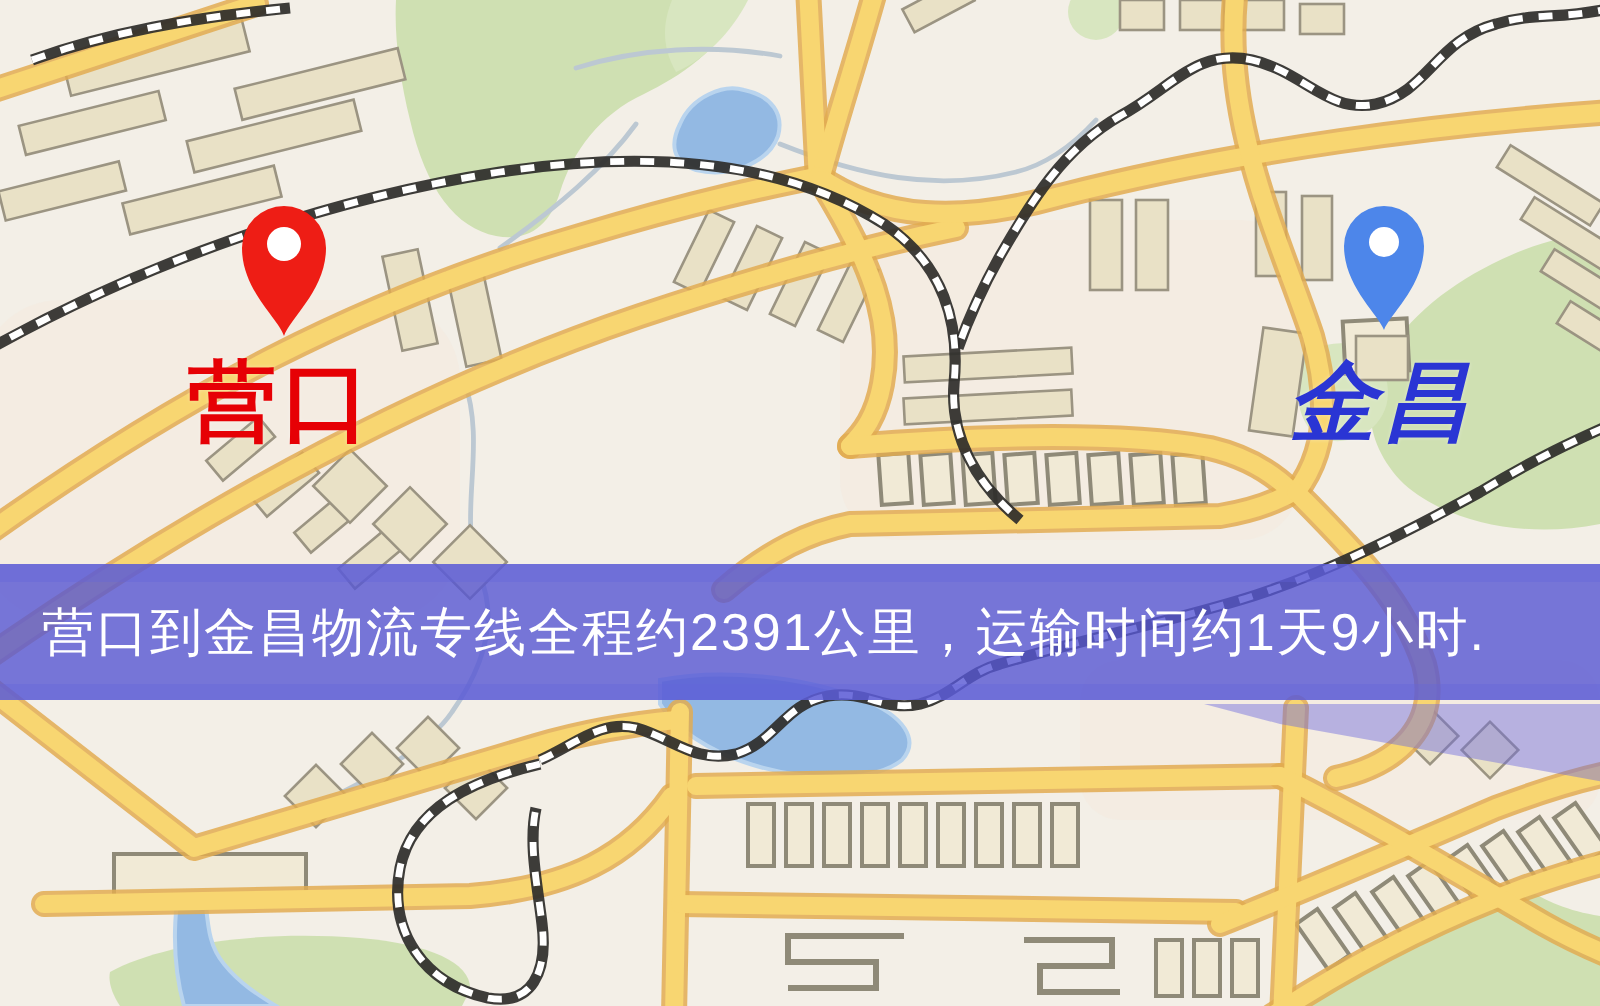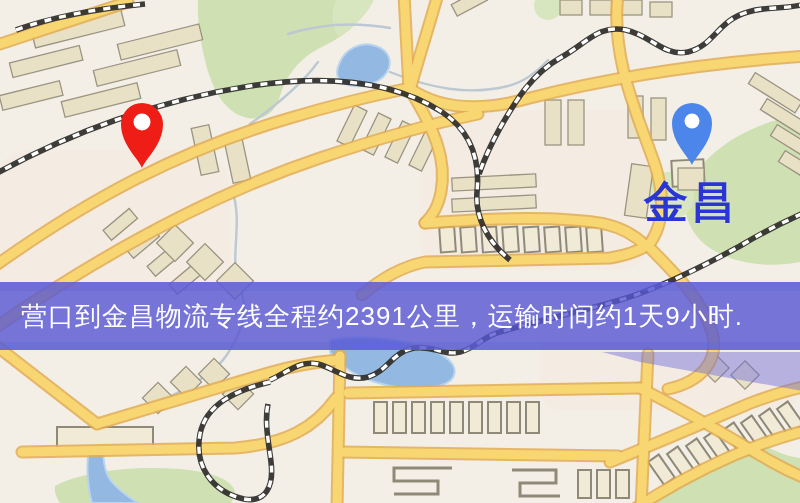--- a/index.html
+++ b/index.html
@@ -25,21 +25,21 @@
   .rb{fill:none;stroke:#2e2c2a;stroke-width:5.6;stroke-dasharray:none;opacity:.92;}
 
   .pin-hole{fill:#ffffff;}
 
   
   .city-label{
     position:absolute;font-size:44px;font-weight:700;letter-spacing:3px;
     line-height:1;white-space:nowrap;text-shadow:0 0 2px rgba(255,255,255,.35);
   }
   #origin-label{left:94px;top:180px;}
-  #dest-label{left:644px;top:180px;}
+  #dest-label{left:644px;top:180px;font-style:italic;}
   #banner{
     position:absolute;left:0;top:282px;width:800px;height:68px;
     box-sizing:border-box;border-top:9px solid;border-bottom:8px solid;
     background-clip:padding-box;
   }
   #banner-text{
     display:block;color:#fff;font-size:26px;line-height:51px;
     padding-left:21px;white-space:nowrap;letter-spacing:1px;
   }
 </style>
@@ -233,19 +233,20 @@
       <path d="M0,0 C-3,-8 -20,-22 -20,-42 A20,20 0 1 1 20,-42 C20,-22 3,-8 0,0 Z" fill="#4d86ea"></path>
       <circle class="pin-hole" cx="0" cy="-44" r="7.5"></circle>
     </g>
 
     <g transform="translate(142,168)">
       <path d="M0,0 C-3,-9 -21,-23 -21,-44 A21,21 0 1 1 21,-44 C21,-23 3,-9 0,0 Z" fill="#ee1d15"></path>
       <circle class="pin-hole" cx="0" cy="-46" r="8.5"></circle>
     </g>
   </svg>
 
+  <div id="origin-label" class="city-label" style="color: rgb(230, 0, 5);">营口</div>
 
   <div id="dest-label" class="city-label" style="color: rgb(42, 53, 212);">金昌</div>
 
   <div id="banner" style="background: rgba(86, 86, 211, 0.8); border-color: rgba(100, 100, 218, 0.35);">
     <span id="banner-text" style="color: rgb(255, 255, 255);">营口到金昌物流专线全程约2391公里，运输时间约1天9小时.</span>
   </div>
 </div>
 
 </body></html>

